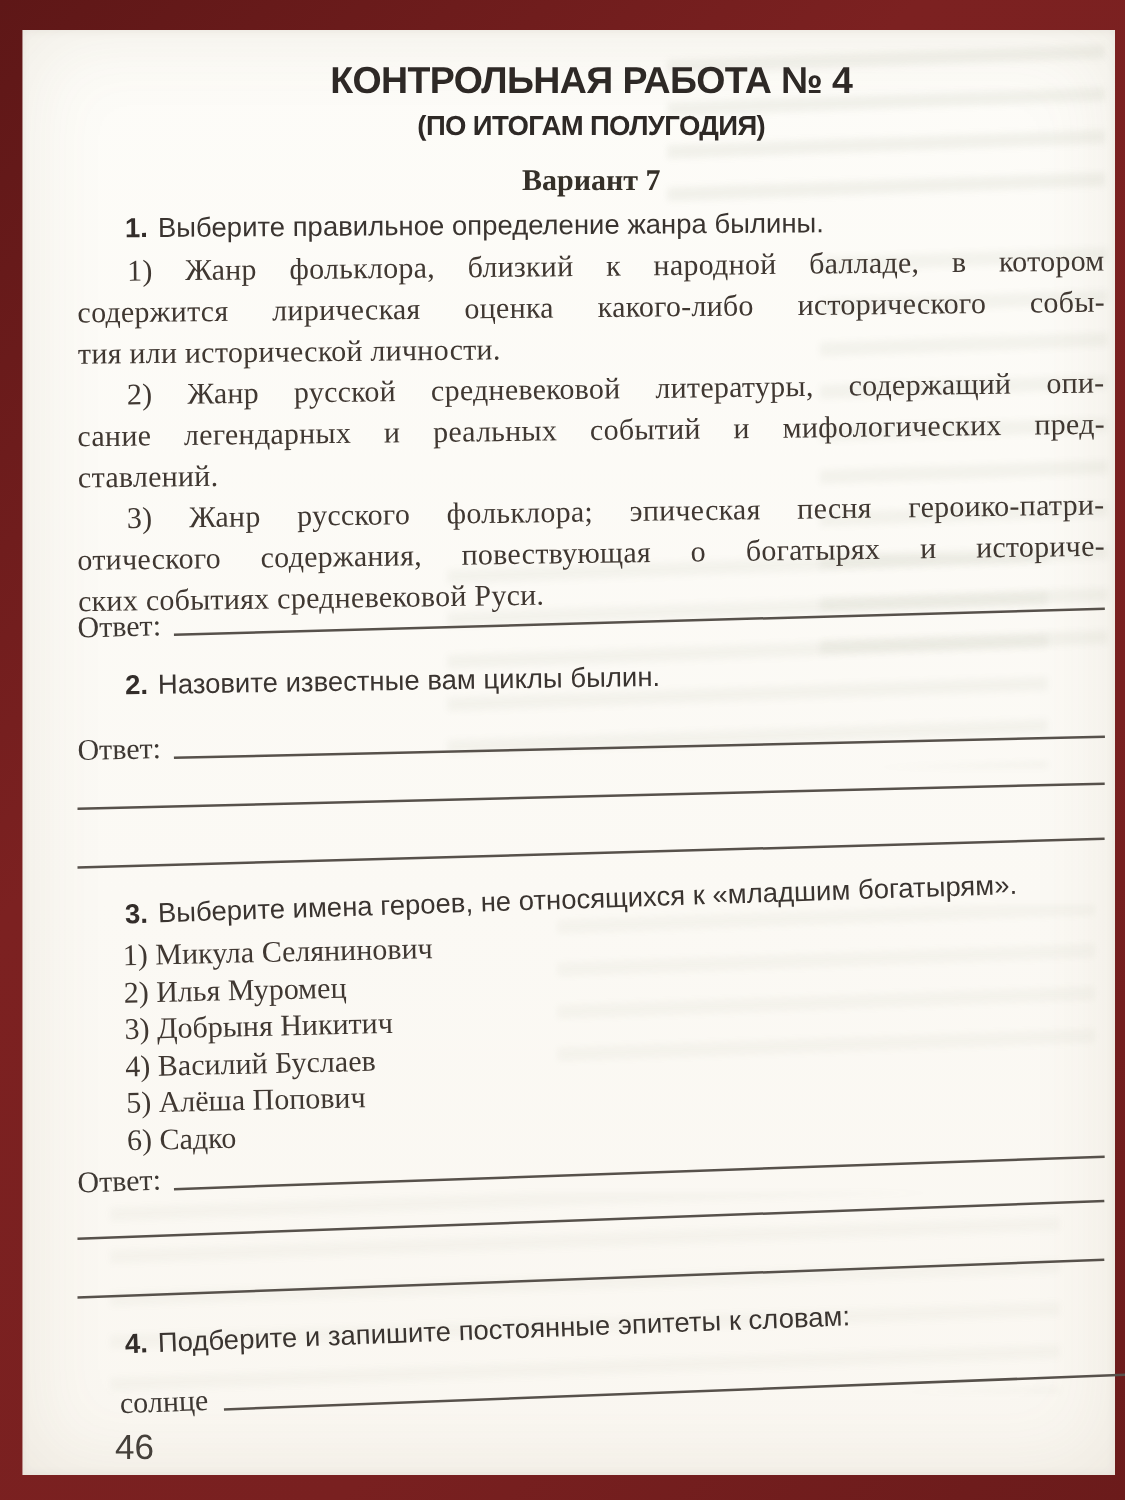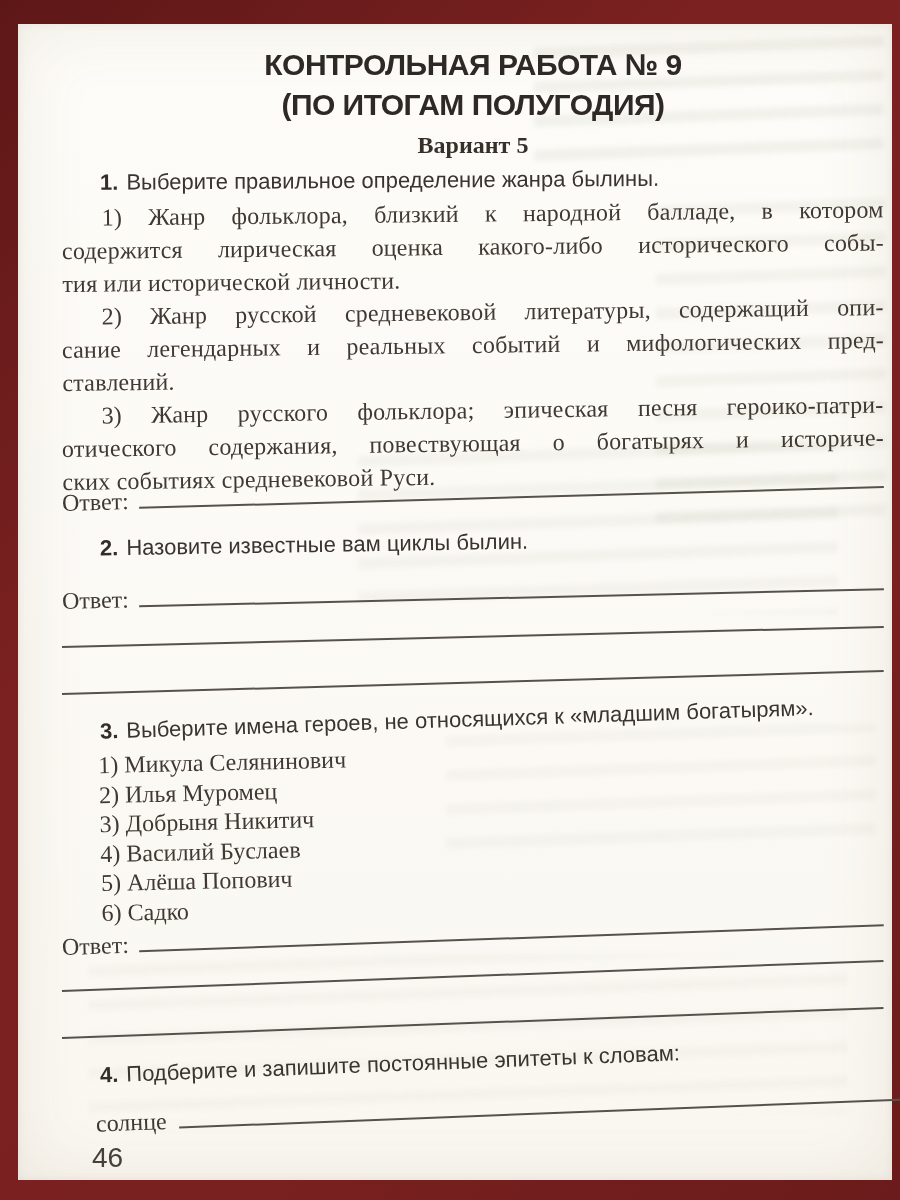--- a/index.html
+++ b/index.html
@@ -15,21 +15,21 @@
   }
   .blk { position: absolute; left: 44px; width: 822px; transform-origin: 0 50%; }
   .centered { text-align: center; }
 
   .title1 {
     font-family: "Liberation Sans", sans-serif; font-weight: bold;
     font-size: 30px; letter-spacing: -0.5px; color: #2e2926;
   }
   .title2 {
     font-family: "Liberation Sans", sans-serif; font-weight: bold;
-    font-size: 30px; letter-spacing: -0.5px; color: #2e2926;
+    font-size: 22px; letter-spacing: -0.5px; color: #2e2926;
   }
   .variant { font-family: "Liberation Serif", serif; font-weight: bold; font-size: 24px; color: #353029; }
 
   .qrow {
     font-family: "Liberation Sans", sans-serif; font-size: 22px; color: #3a3430;
     padding-left: 38px;
   }
   .qnum { font-weight: bold; margin-right: 8px; color: #332d2a; }
 
   .para { font-family: "Liberation Serif", serif; font-size: 24px; line-height: 33px; color: #403832; }
@@ -60,23 +60,23 @@
 <body>
 
 <div class="page">
 
   <div class="bleed" style="right:8px; top:12px; width:350px; height:125px; opacity:.55;"></div>
   <div class="bleed" style="right:6px; top:170px; width:230px; height:330px; opacity:.45;"></div>
   <div class="bleed" style="left:340px; top:420px; width:480px; height:170px; opacity:.40;"></div>
   <div class="bleed" style="right:16px; top:700px; width:430px; height:130px; opacity:.32;"></div>
   <div class="bleed" style="left:70px; top:930px; width:760px; height:160px; opacity:.28;"></div>
 
-  <div class="blk centered title1" style="top:24px;">КОНТРОЛЬНАЯ РАБОТА № 9</div>
+  <div class="blk centered title1" style="top:24px;">КОНТРОЛЬНАЯ РАБОТА № 4</div>
   <div class="blk centered title2" style="top:64px;">(ПО ИТОГАМ ПОЛУГОДИЯ)</div>
-  <div class="blk centered variant" style="top:108px;">Вариант 5</div>
+  <div class="blk centered variant" style="top:108px;">Вариант 7</div>
 
   <div class="blk qrow" style="top:146px; transform:rotate(-0.4deg);">
     <span class="qnum">1.</span><span>Выберите правильное определение жанра былины.</span>
   </div>
 
   <div class="blk para" style="top:178px; transform:rotate(-0.6deg);">
     <div class="jline ind">1) Жанр фольклора, близкий к народной балладе, в котором</div>
     <div class="jline">содержится лирическая оценка какого-либо исторического собы-</div>
     <div class="jline jlast">тия или исторической личности.</div>
   </div>

